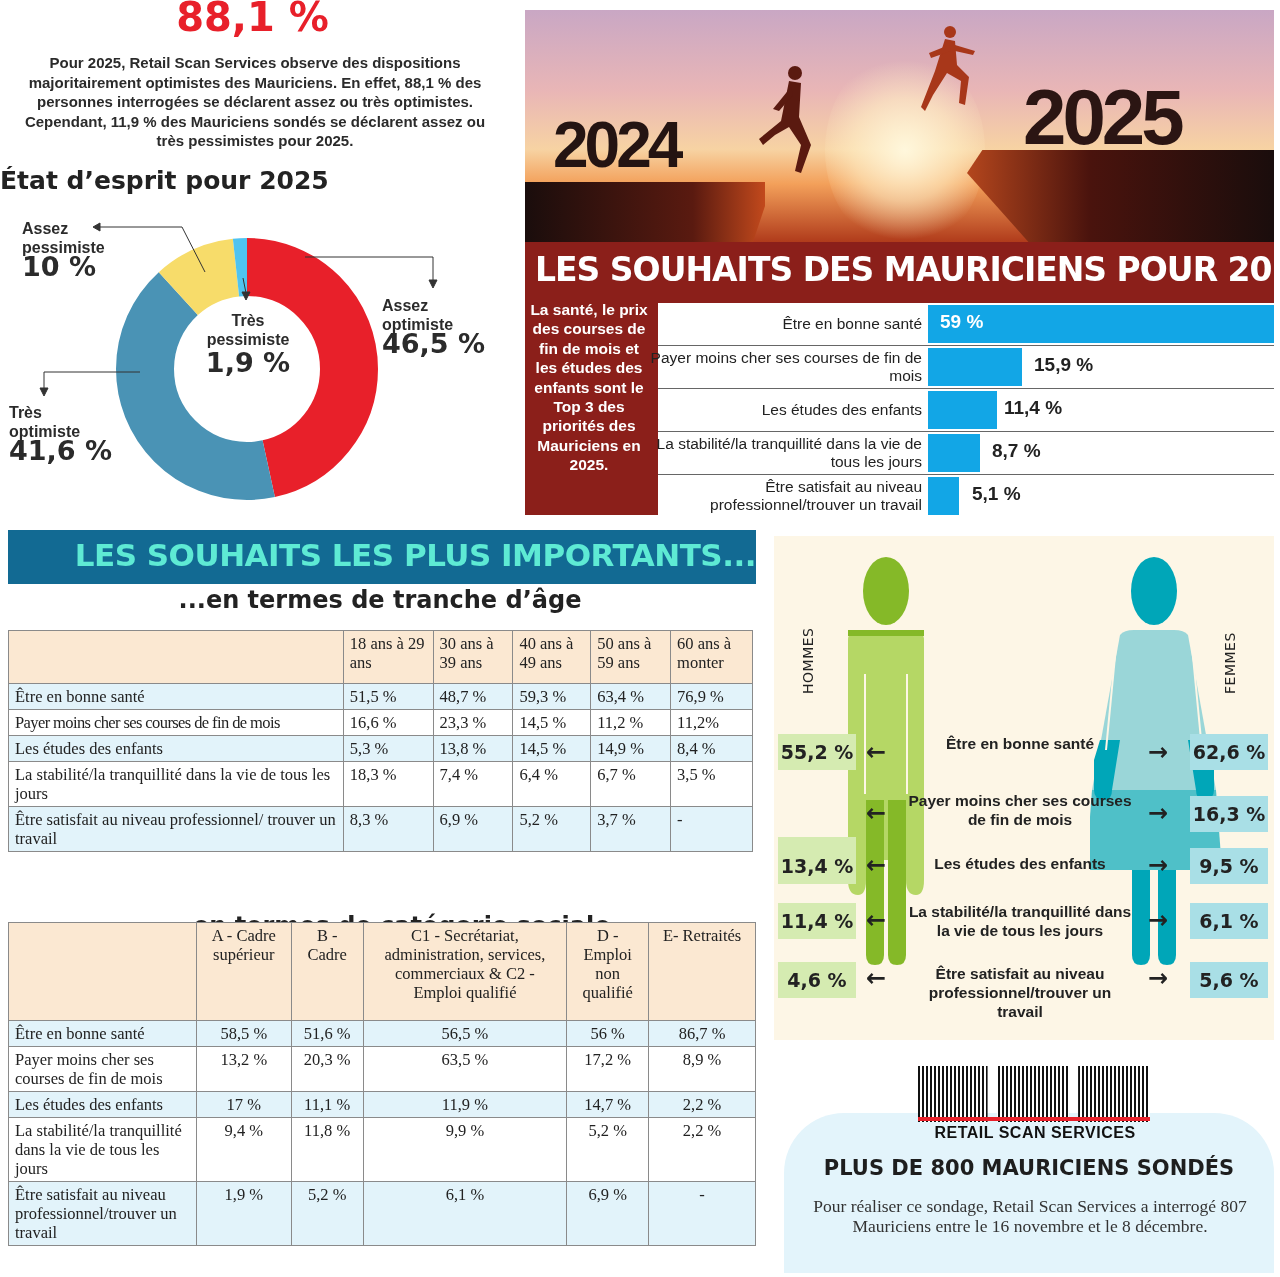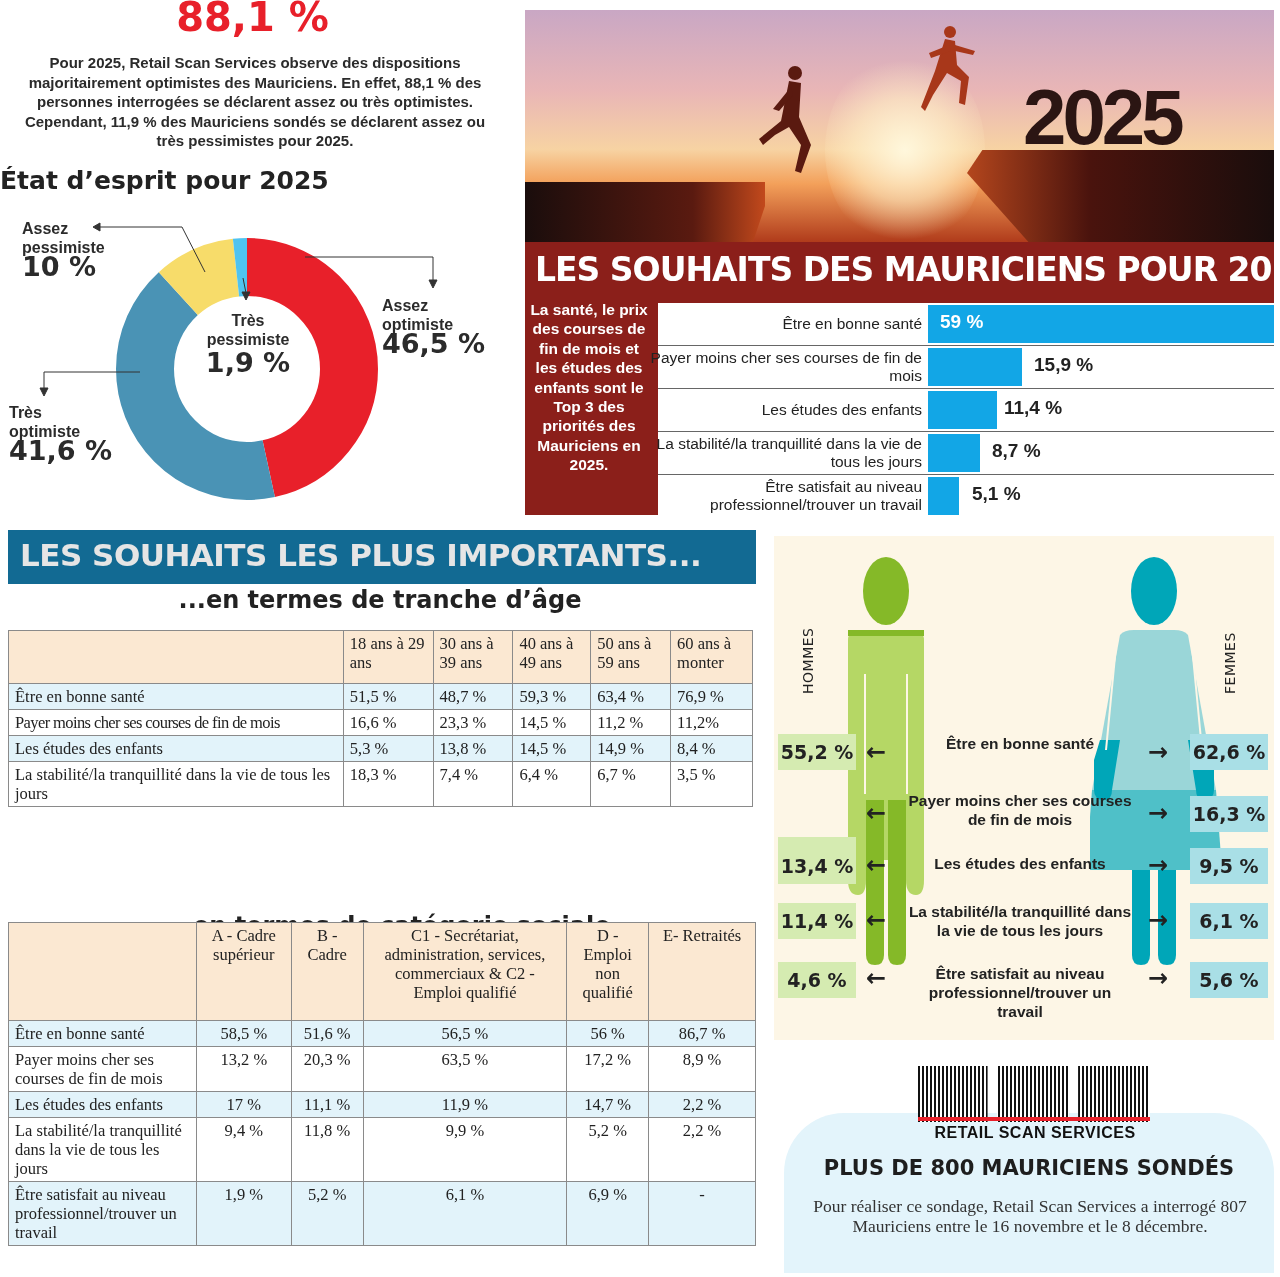--- a/index.html
+++ b/index.html
@@ -19,21 +19,21 @@
   .souhaits-panel { left: 525px; top: 242px; width: 749px; height: 273px; background: #8b1f1a; }
   .souhaits-title { left: 535px; top: 250px; width: 735px; font-size: 33px; font-weight: bold; color: #ffffff; font-family: "DejaVu Sans", sans-serif; letter-spacing: -1px; white-space: nowrap; }
   .souhaits-side { left: 527px; top: 300px; width: 124px; text-align: center; color: #ffffff; font-family: "Liberation Sans", sans-serif; font-weight: bold; font-size: 15.5px; line-height: 19.4px; }
   .bars-area { left: 658px; top: 303px; width: 616px; height: 212px; background: #ffffff; }
   .bar-row { position: absolute; left: 0; width: 616px; height: 43px; border-bottom: 1px solid #666; }
   .bar-label { position: absolute; right: 352px; top: 0; height: 42px; display: flex; align-items: center; justify-content: flex-end; text-align: right; font-family: "Liberation Sans", sans-serif; font-size: 15.5px; line-height: 18px; color: #222; width: 280px; }
   .bar-fill { position: absolute; left: 270px; top: 2px; height: 38px; background: #12a6e6; }
   .bar-val { position: absolute; top: 8px; font-family: "Liberation Sans", sans-serif; font-weight: bold; font-size: 19px; color: #222; }
 
   
-  .sec-banner { left: 8px; top: 530px; width: 748px; height: 54px; background: #126a93; color: #e5e5e5; font-weight: bold; font-size: 31px; font-family: "DejaVu Sans", sans-serif; padding: 7px 0 0 12px; letter-spacing: -0.5px; white-space: nowrap; }
+  .sec-banner { left: 8px; top: 530px; width: 748px; height: 54px; background: #126a93; color: #5eead4; font-weight: bold; font-size: 31px; font-family: "DejaVu Sans", sans-serif; padding: 7px 0 0 12px; letter-spacing: -0.5px; white-space: nowrap; text-align: right; }
   .sub-title { font-size: 24px; font-weight: bold; color: #222; text-align: center; font-family: "DejaVu Sans", sans-serif; }
   table.data { position: absolute; border-collapse: collapse; font-family: "Liberation Serif", serif; font-size: 16.5px; color: #222; }
   table.data td, table.data th { border: 1px solid #8a8a8a; padding: 3px 6px; vertical-align: top; text-align: left; font-weight: normal; line-height: 19px; }
   table.data thead th { background: #fbe8d2; }
   table.data tr.alt td { background: #e2f3fa; }
   table.data .c { text-align: center; }
   .just { text-align: justify; }
 
   
   .gender-panel { left: 774px; top: 536px; width: 500px; height: 504px; background: #fdf6e6; }
@@ -100,20 +100,21 @@
 <div class="abs dlabel" style="left:180px;top:311px;width:136px;text-align:center;">
   <div>Très</div>
   <div>pessimiste</div>
   <div class="dval" style="margin-top:4px;">1,9 %</div>
 </div>
 
 <div class="abs banner-img">
   <div class="abs" style="left:300px;top:40px;width:160px;height:200px;border-radius:50%;background:radial-gradient(circle, #fff7dc 0%, rgba(255,240,200,0.6) 40%, rgba(255,240,200,0) 70%);"></div>
   <div class="abs" style="left:0;top:172px;width:240px;height:60px;background:linear-gradient(90deg,#1a0d0c 0%, #5a1a10 70%, #c2491c 100%);clip-path:polygon(0 0,100% 0,100% 40%,95% 100%,0 100%);"></div>
   <div class="abs" style="left:442px;top:140px;width:307px;height:92px;background:linear-gradient(90deg,#b4461d 0%, #4a130d 40%, #1a0d0c 100%);clip-path:polygon(5% 0,100% 0,100% 100%,20% 100%,0 25%);"></div>
+  <div class="abs" style="left:28px;top:98px;font-size:64px;font-weight:bold;color:#241412;font-family:'Liberation Sans',sans-serif;letter-spacing:-4px;">2024</div>
   <div class="abs" style="left:498px;top:62px;font-size:78px;font-weight:bold;color:#2b1513;font-family:'Liberation Sans',sans-serif;letter-spacing:-4px;">2025</div>
   <svg class="abs" style="left:230px;top:55px;" width="70" height="120">
     <g fill="#5a1a10">
         <circle cx="40" cy="8" r="7"></circle>
         <path d="M34 16 L46 18 L44 52 L56 80 L46 108 L40 106 L46 80 L34 62 L20 70 L8 80 L4 74 L26 56 Z"></path>
         <path d="M36 22 L18 44 L24 46 L38 30 Z"></path>
       </g>
   </svg>
   <svg class="abs" style="left:390px;top:15px;" width="80" height="100">
     <g fill="#a8371a">
@@ -204,20 +205,28 @@
       <td>8,4 %</td>
     </tr>
     <tr>
       <td>La stabilité/la tranquillité dans la vie de tous les jours</td>
       <td>18,3 %</td>
       <td>7,4 %</td>
       <td>6,4 %</td>
       <td>6,7 %</td>
       <td>3,5 %</td>
     </tr>
+    <tr class="alt">
+      <td>Être satisfait au niveau professionnel/ trouver un travail</td>
+      <td>8,3 %</td>
+      <td>6,9 %</td>
+      <td>5,2 %</td>
+      <td>3,7 %</td>
+      <td>-</td>
+    </tr>
   </tbody>
 </table>
 
 <div class="abs sub-title" style="left:0;width:760px;top:912px;padding-left:16px;">...en termes de catégorie sociale</div>
 
 <table class="data" style="left:8px;top:922px;width:748px;">
   <colgroup>
       <col style="width:188px">
       <col style="width:95px">
       <col style="width:72px">

